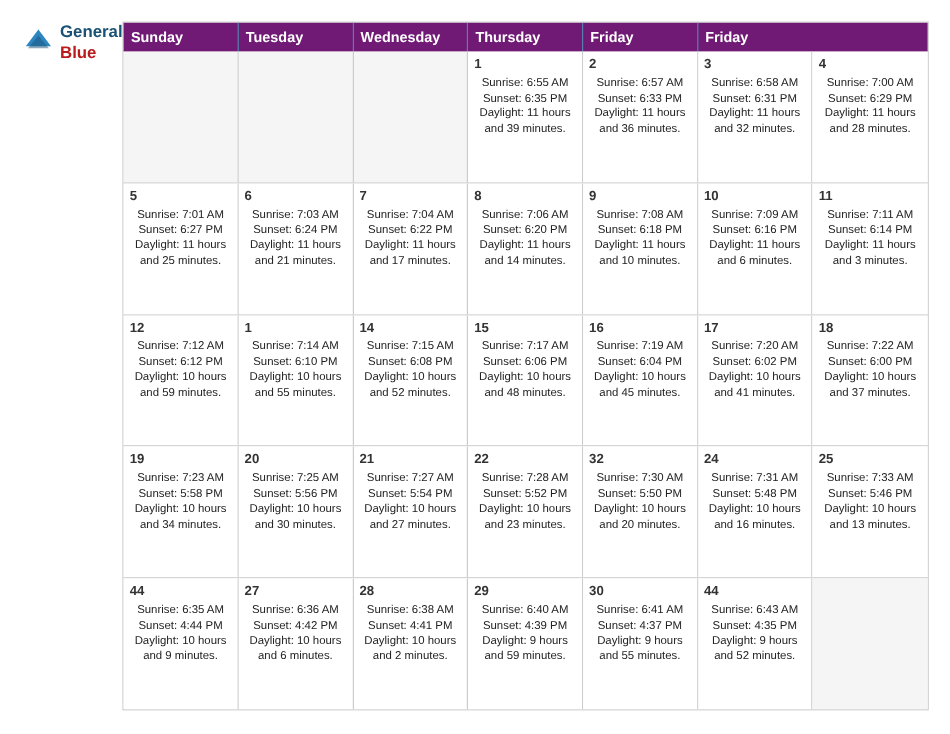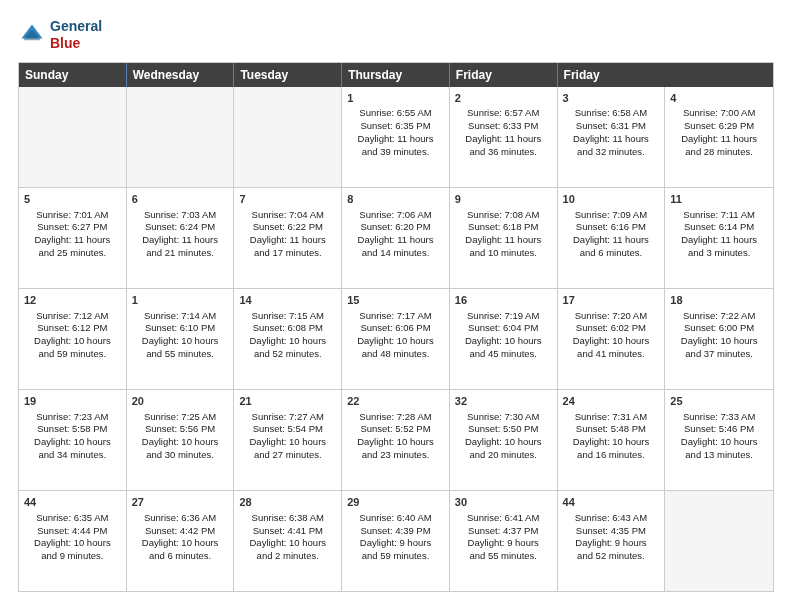--- a/index.html
+++ b/index.html
@@ -9,21 +9,21 @@
       background: #fff;
       font-family: Arial, sans-serif;
       font-size: 11px;
       color: #333;
     }
     .page {
       width: 792px;
       height: 612px;
       padding: 18px 18px 20px 18px;
       display: flex;
-      flex-direction: column;
+      flex-direction: row;
     }
     .header {
       display: flex;
       justify-content: space-between;
       align-items: flex-start;
       margin-bottom: 10px;
     }
     .logo {
       display: flex;
       align-items: center;
@@ -57,21 +57,21 @@
     }
     .calendar {
       flex: 1;
       display: flex;
       flex-direction: column;
       border: 1px solid #ccc;
     }
     .cal-header {
       display: grid;
       grid-template-columns: repeat(7, 1fr);
-      background: #404040;
+      background: #701a75;
     }
     .cal-header-cell {
       color: #fff;
       font-weight: bold;
       font-size: 12px;
       padding: 5px 6px;
       text-align: left;
       border-right: 1px solid #5580b0;
     }
     .cal-header-cell:last-child {
@@ -135,22 +135,22 @@
     </div>
     <div class="title-block">
       <div class="month-title"></div>
       <div class="subtitle"></div>
     </div>
   </div>
 
   <div class="calendar">
     <div class="cal-header">
     <div class="cal-header-cell">Sunday</div>
+        <div class="cal-header-cell">Tuesday</div>
         <div class="cal-header-cell">Wednesday</div>
-        <div class="cal-header-cell">Tuesday</div>
         <div class="cal-header-cell">Thursday</div>
         <div class="cal-header-cell">Friday</div>
         <div class="cal-header-cell">Friday</div>
       </div>
     <div class="cal-body">
     <div class="cal-row">
           <div class="cal-cell empty"></div>
           <div class="cal-cell empty"></div>
           <div class="cal-cell empty"></div>
           <div class="cal-cell">

